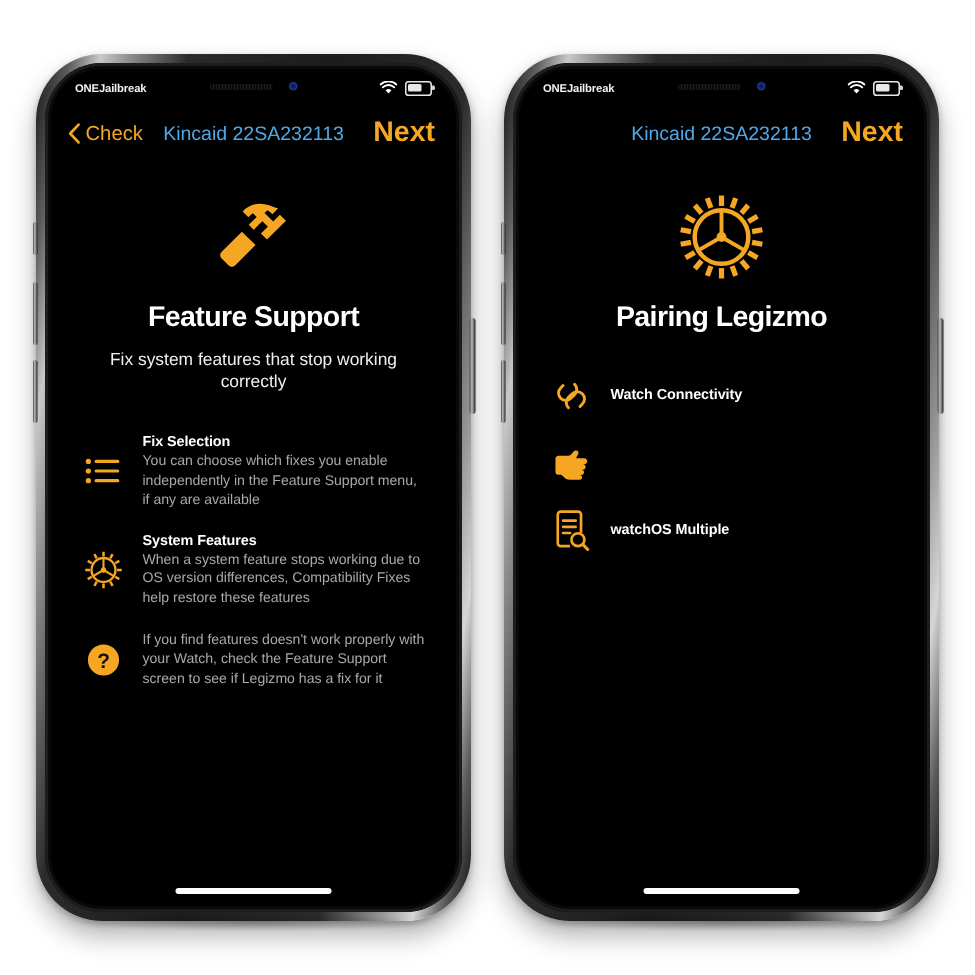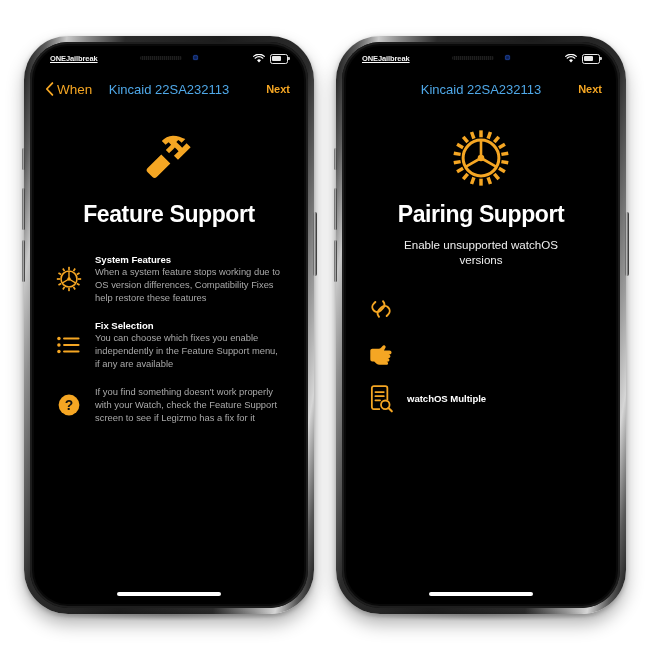--- a/index.html
+++ b/index.html
@@ -105,21 +105,20 @@
     top: 0; left: 0; right: 0;
     height: 25px;
     display: flex;
     align-items: center;
     justify-content: space-between;
     padding: 0 16px;
     box-sizing: border-box;
     color: #fff;
     z-index: 5;
     pointer-events: none;
-    text-decoration: underline;
   }
   .status-left {
     font-size: 7.5px;
     font-weight: bold;
     letter-spacing: -0.1px;
     color: #f2f2f2;
   }
   .status-right {
     display: flex;
     align-items: center;
@@ -179,42 +178,42 @@
     font-size: 13px;
     font-weight: 500;
     pointer-events: none;
   }
   .nav-next {
     position: absolute;
     right: 14px;
     top: 50%;
     transform: translateY(-50%);
     color: #F5A623;
-    font-size: 11px;
+    font-size: 19px;
     font-weight: 700;
     cursor: pointer;
   }
 
   
   .content {
     position: absolute;
     top: 61px; left: 0; right: 0; bottom: 0;
     padding: 0 18px;
     box-sizing: border-box;
   }
   .hero-icon {
     display: flex;
     justify-content: center;
     margin-top: 22px;
     height: 58px;
   }
   .page-title {
     text-align: center;
     color: #ffffff;
-    font-size: 23px;
+    font-size: 19px;
     font-weight: 700;
     letter-spacing: -0.4px;
     margin-top: 14px;
   }
   .page-subtitle {
     text-align: center;
     color: #efefef;
     font-size: 11.6px;
     line-height: 1.32;
     margin-top: 9px;
@@ -305,39 +304,59 @@
           </div>
         </div>
 
         <div class="navbar">
           <div class="nav-back">
             <span class="nav-chevron">
               <svg width="9" height="15" viewBox="0 0 10 16">
                 <path d="M8.2 1.4 L2 8 l6.2 6.6" stroke="#F5A623" stroke-width="2" fill="none" stroke-linecap="round" stroke-linejoin="round"></path>
               </svg>
             </span>
-            <span>When</span>
+            <span>Check</span>
           </div>
           <div class="nav-title">Kincaid 22SA232113</div>
           <div class="nav-next">Next</div>
         </div>
 
         <div class="content">
           <div class="hero-icon">
             <svg width="62" height="58" viewBox="0 0 64 60">
               <g fill="#F5A623">
                 <path d="M36.0 7.0 c-4.6 0.2 -8.6 2.2 -11.5 5.4 l4.0 3.9 c1.0 -1.1 1.9 -2.0 3.1 -2.7 l2.6 2.6 -5.5 5.4 3.4 3.4 c0 0 5.8 -5.7 6.0 -5.9 1.6 1.5 2.4 2.4 3.8 3.8 l-4.8 4.7 4.2 4.1 13.1 -12.9 -4.2 -4.1 -4.6 4.6 c-2.4 -2.3 -3.6 -3.5 -6.0 -5.8 l2.0 -2.0 c1.3 0.7 2.4 1.7 3.4 2.8 l3.9 -3.9 C44.9 8.8 40.6 6.9 36.0 7.0 Z"></path>
                 <path d="M24.0 26.3 l-14.1 14.0 a3.1 3.1 0 0 0 0 4.4 l5.0 4.9 a3.1 3.1 0 0 0 4.4 0 l14.1 -14.0 Z"></path>
               </g>
             </svg>
           </div>
 
           <div class="page-title">Feature Support</div>
+          <div class="page-subtitle">Fix system features that stop working correctly</div>
 
           <div class="feature-list">
+
+            <div class="feature-row">
+              <div class="feature-icon">
+                <svg width="26" height="22" viewBox="0 0 28 24">
+                  <g fill="#F5A623">
+                    <circle cx="3" cy="5" r="1.9"></circle>
+                    <circle cx="3" cy="12" r="1.9"></circle>
+                    <circle cx="3" cy="19" r="1.9"></circle>
+                    <rect x="7.5" y="3.9" width="18" height="2.2" rx="1.1"></rect>
+                    <rect x="7.5" y="10.9" width="18" height="2.2" rx="1.1"></rect>
+                    <rect x="7.5" y="17.9" width="18" height="2.2" rx="1.1"></rect>
+                  </g>
+                </svg>
+              </div>
+              <div class="feature-text">
+                <div class="feature-title">Fix Selection</div>
+                <div class="feature-desc">You can choose which fixes you enable independently in the Feature Support menu, if any are available</div>
+              </div>
+            </div>
 
             <div class="feature-row">
               <div class="feature-icon">
                 <svg width="26" height="26" viewBox="0 0 28 28">
                   <g stroke="#F5A623" fill="none" stroke-width="1.7">
                     <circle cx="14" cy="14" r="8.6"></circle>
                     <circle cx="14" cy="14" r="1.9" fill="#F5A623" stroke="none"></circle>
                     <path d="M14 14 L14 5.4 M14 14 L21.5 18.4 M14 14 L6.5 18.4" stroke-width="1.5"></path>
                   </g>
                   <g fill="#F5A623">
@@ -357,46 +376,27 @@
                 </svg>
               </div>
               <div class="feature-text">
                 <div class="feature-title">System Features</div>
                 <div class="feature-desc">When a system feature stops working due to OS version differences, Compatibility Fixes help restore these features</div>
               </div>
             </div>
 
             <div class="feature-row">
               <div class="feature-icon">
-                <svg width="26" height="22" viewBox="0 0 28 24">
-                  <g fill="#F5A623">
-                    <circle cx="3" cy="5" r="1.9"></circle>
-                    <circle cx="3" cy="12" r="1.9"></circle>
-                    <circle cx="3" cy="19" r="1.9"></circle>
-                    <rect x="7.5" y="3.9" width="18" height="2.2" rx="1.1"></rect>
-                    <rect x="7.5" y="10.9" width="18" height="2.2" rx="1.1"></rect>
-                    <rect x="7.5" y="17.9" width="18" height="2.2" rx="1.1"></rect>
-                  </g>
-                </svg>
-              </div>
-              <div class="feature-text">
-                <div class="feature-title">Fix Selection</div>
-                <div class="feature-desc">You can choose which fixes you enable independently in the Feature Support menu, if any are available</div>
-              </div>
-            </div>
-
-            <div class="feature-row">
-              <div class="feature-icon">
                 <svg width="26" height="26" viewBox="0 0 28 28">
                   <circle cx="14" cy="14" r="11.2" fill="#F5A623"></circle>
                   <text x="14" y="19.6" font-family="'Liberation Sans', sans-serif" font-size="15" font-weight="bold" fill="#111" text-anchor="middle">?</text>
                 </svg>
               </div>
               <div class="feature-text">
-                <div class="feature-desc">If you find something doesn't work properly with your Watch, check the Feature Support screen to see if Legizmo has a fix for it</div>
+                <div class="feature-desc">If you find features doesn't work properly with your Watch, check the Feature Support screen to see if Legizmo has a fix for it</div>
               </div>
             </div>
 
           </div>
         </div>
 
         <div class="home-indicator"></div>
       </div>
     </div>
   </div>
@@ -460,35 +460,35 @@
                 <rect x="28.2" y="1.4" width="3.6" height="7.2" transform="rotate(240 30 30)"></rect>
                 <rect x="28.2" y="1.4" width="3.6" height="7.2" transform="rotate(260 30 30)"></rect>
                 <rect x="28.2" y="1.4" width="3.6" height="7.2" transform="rotate(280 30 30)"></rect>
                 <rect x="28.2" y="1.4" width="3.6" height="7.2" transform="rotate(300 30 30)"></rect>
                 <rect x="28.2" y="1.4" width="3.6" height="7.2" transform="rotate(320 30 30)"></rect>
                 <rect x="28.2" y="1.4" width="3.6" height="7.2" transform="rotate(340 30 30)"></rect>
               </g>
             </svg>
           </div>
 
-          <div class="page-title">Pairing Support</div>
-          <div class="page-subtitle">Enable unsupported watchOS versions</div>
+          <div class="page-title">Pairing Legizmo</div>
 
           <div class="feature-list">
 
             <div class="feature-row">
               <div class="feature-icon">
                 <svg width="26" height="26" viewBox="0 0 28 28">
                   <g stroke="#F5A623" fill="none" stroke-width="2.1" stroke-linecap="round">
                     <path d="M16.2 5.6 a5.2 5.2 0 0 1 0 7.4 l-2.6 2.6 a5.2 5.2 0 0 1 -7.4 -7.4 l1.7 -1.7"></path>
                     <path d="M11.8 22.4 a5.2 5.2 0 0 1 0 -7.4 l2.6 -2.6 a5.2 5.2 0 0 1 7.4 7.4 l-1.7 1.7"></path>
                   </g>
                 </svg>
               </div>
               <div class="feature-text">
+                <div class="feature-title">Watch Connectivity</div>
               </div>
             </div>
 
             <div class="feature-row">
               <div class="feature-icon">
                 <svg width="28" height="24" viewBox="0 0 30 26">
                   <g fill="#F5A623">
                     <path d="M3.4 9.6 c0 -1.2 1.0 -2.2 2.2 -2.2 h7.0 c1.0 0 1.8 -0.5 2.4 -1.2 l1.7 -2.0 c0.6 -0.7 1.6 -0.9 2.4 -0.4 0.9 0.5 1.2 1.6 0.7 2.5 l-1.6 2.9 h6.0 c1.2 0 2.2 1.0 2.2 2.2 0 1.2 -1.0 2.1 -2.2 2.1 h-1.0 c1.1 0 2.0 0.9 2.0 2.0 0 1.1 -0.9 2.0 -2.0 2.0 h-1.0 c1.0 0 1.9 0.8 1.9 1.9 0 1.0 -0.9 1.9 -1.9 1.9 h-1.2 c0.9 0 1.7 0.8 1.7 1.7 0 1.0 -0.8 1.7 -1.7 1.7 h-7.6 c-1.2 0 -2.3 -0.4 -3.2 -1.2 l-2.6 -2.3 H5.6 a2.2 2.2 0 0 1 -2.2 -2.2 Z"></path>
                   </g>
                 </svg>

